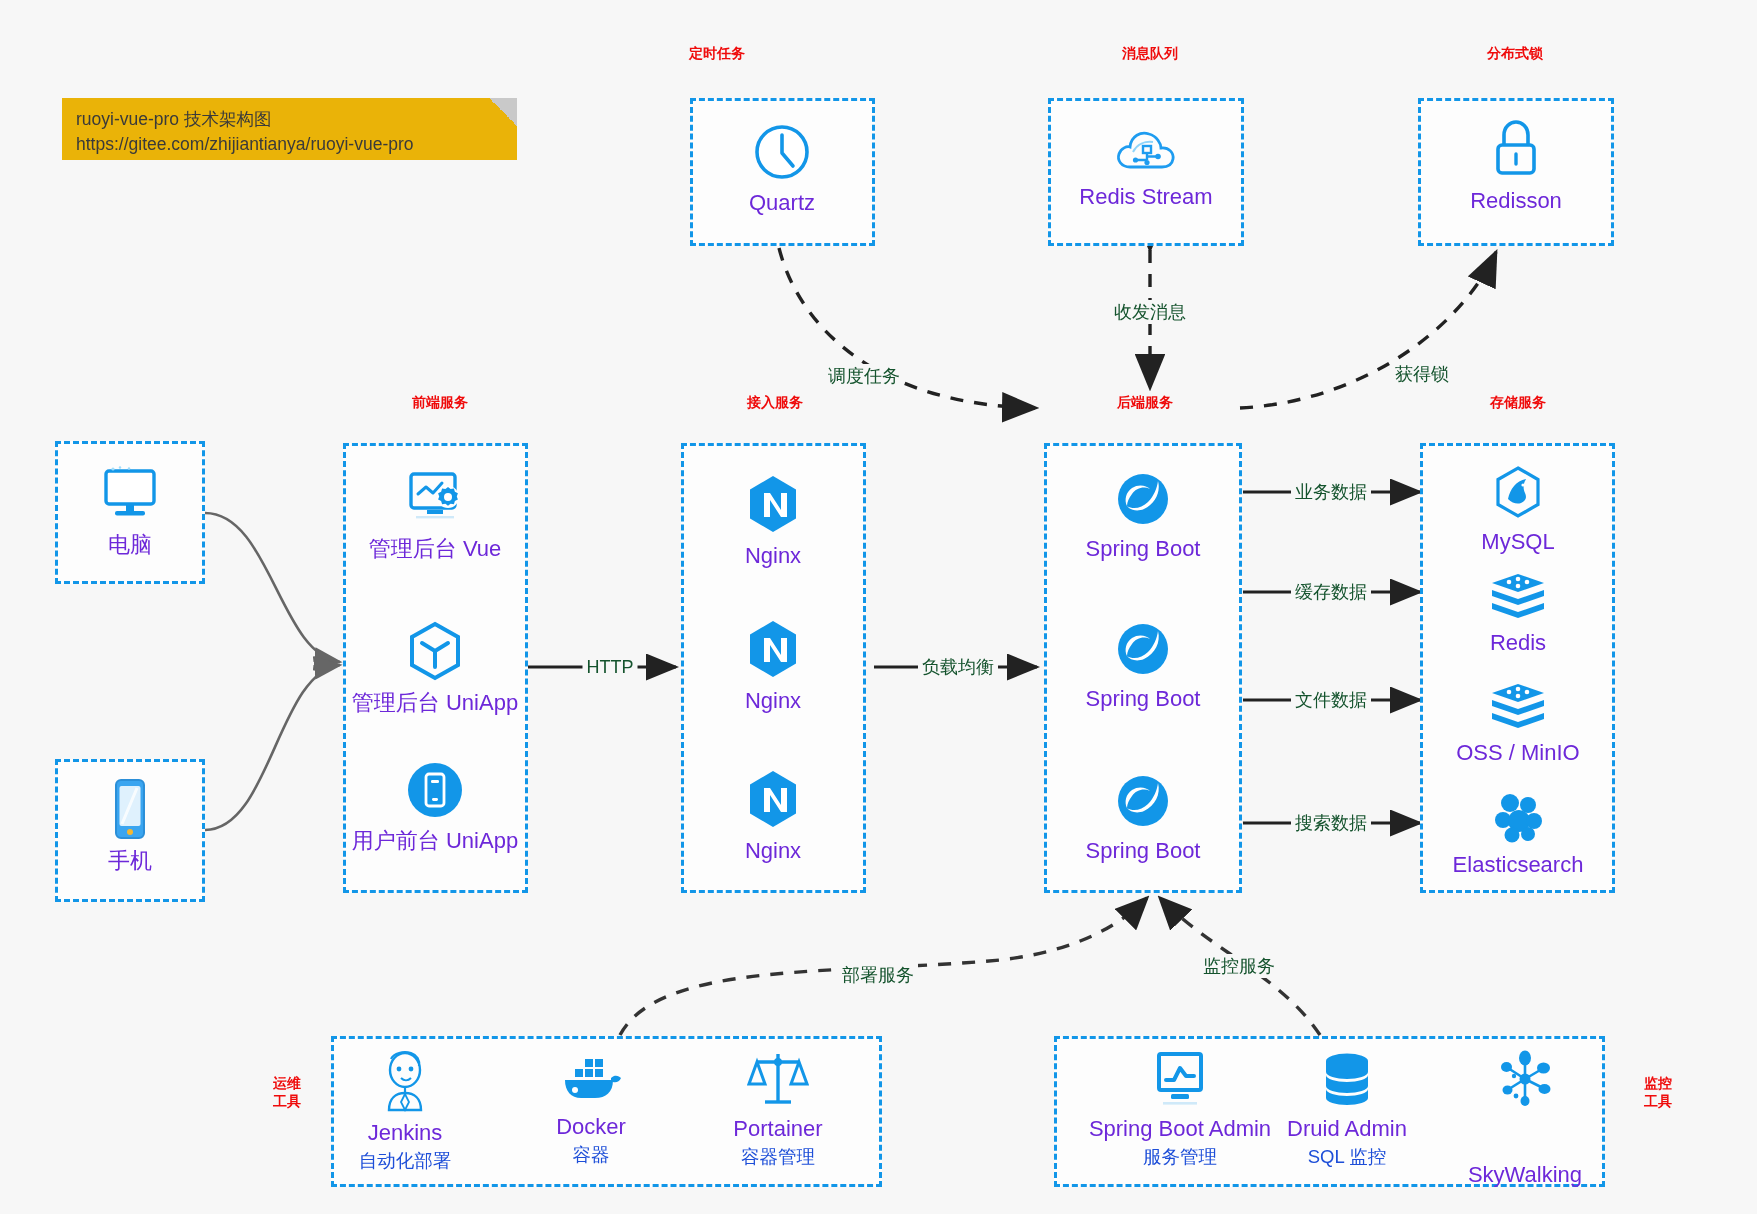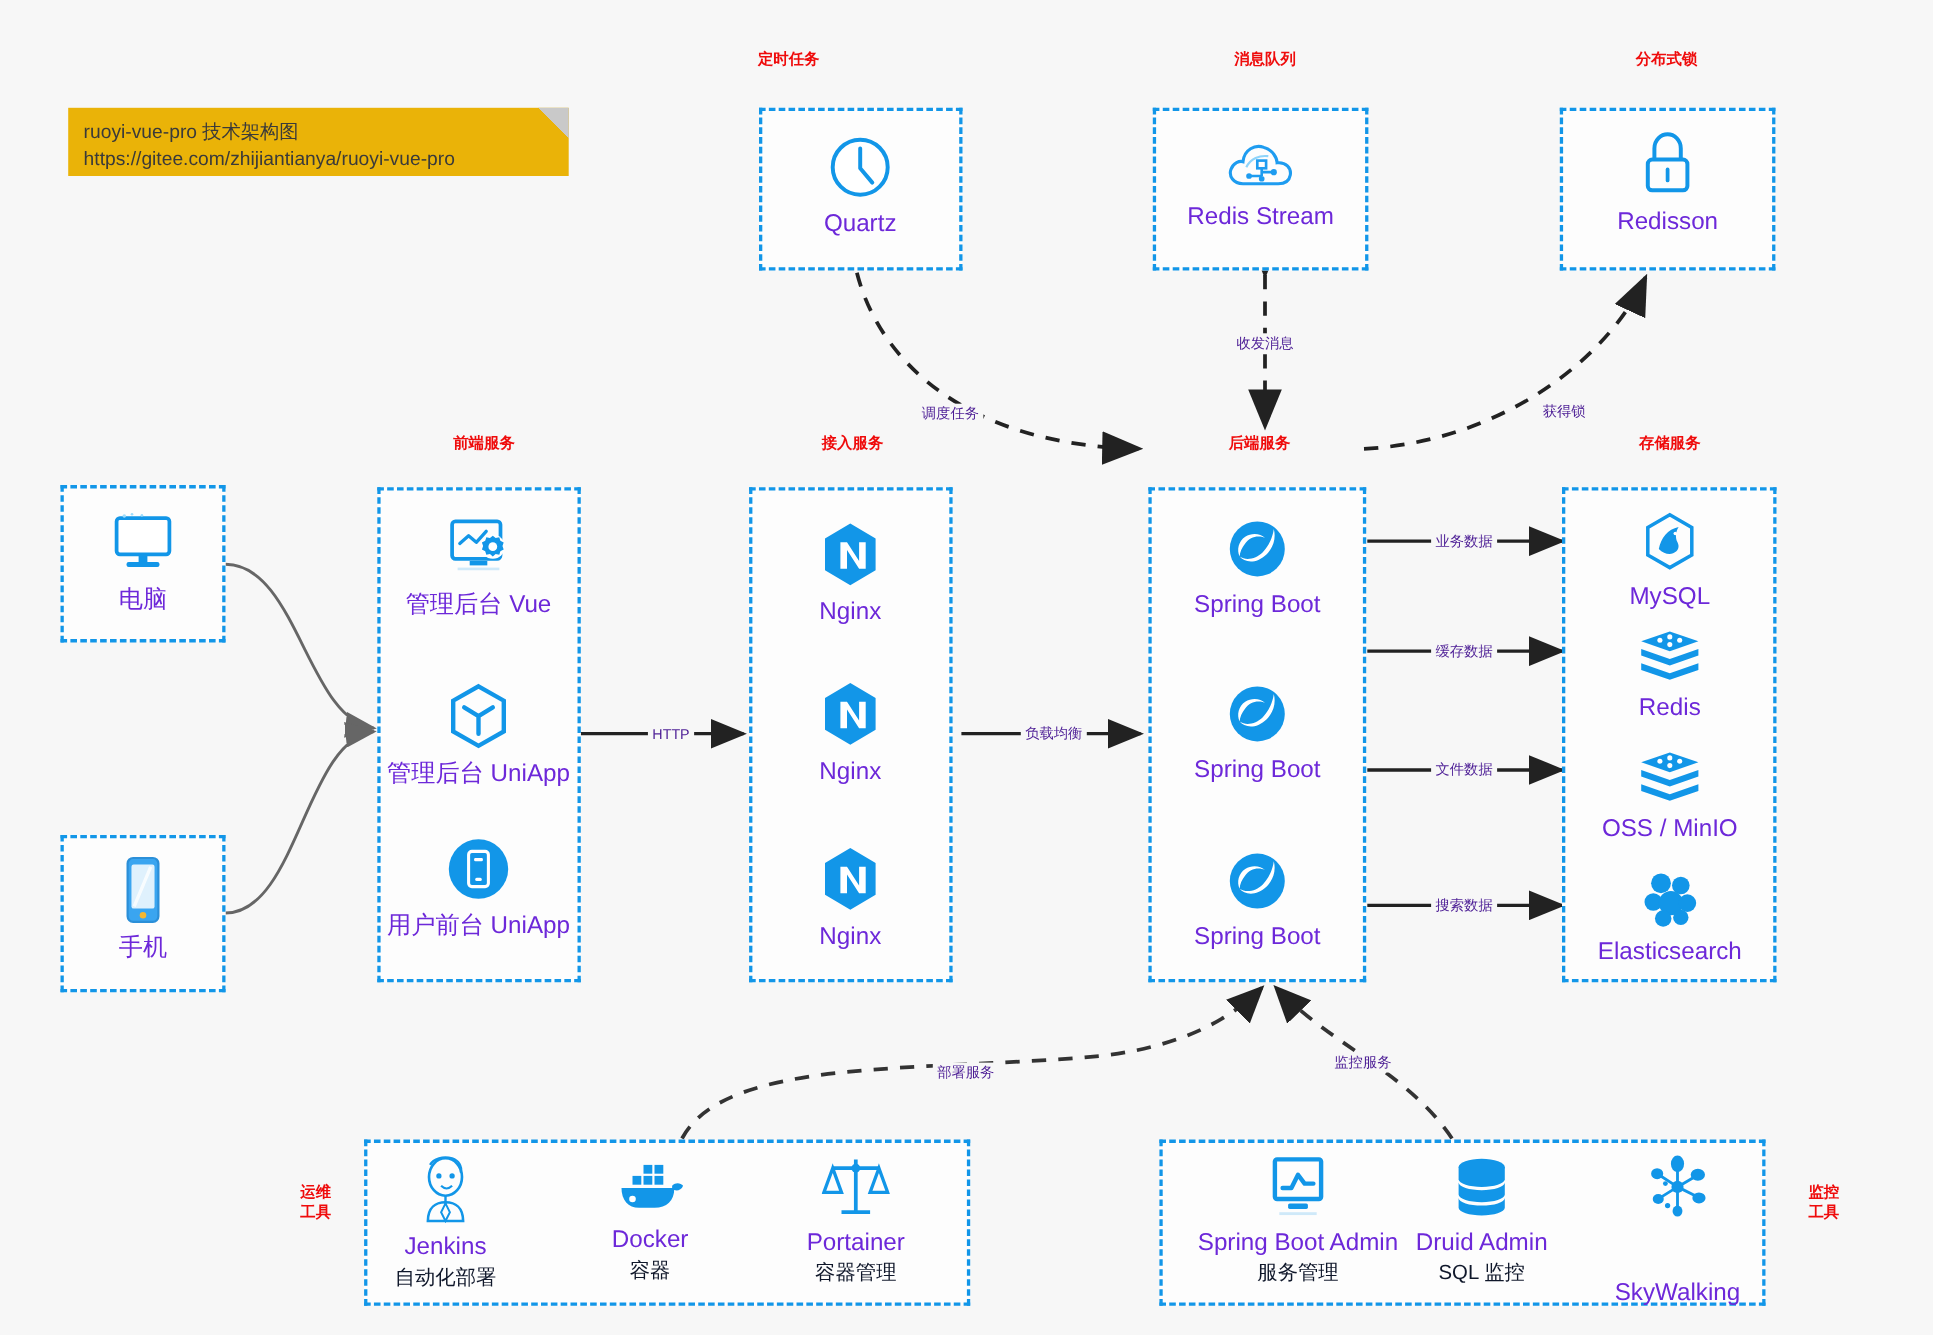--- a/index.html
+++ b/index.html
@@ -42,27 +42,27 @@
   
   .node {
     position: absolute; display: flex; flex-direction: column;
     align-items: center; justify-content: flex-start;
     width: 170px;
   }
   .node .cap {
     margin-top: 7px; font-size: 22px; color: #6d28d9;
     text-align: right; line-height: 1.3; white-space: nowrap;
   }
-  .node .cap2 { font-size: 18.5px; color: #0f172a; text-align: right; white-space: nowrap; }
+  .node .cap2 { font-size: 18.5px; color: #1d4ed8; text-align: right; white-space: nowrap; }
   .ic { display: block; }
 
   
   .elabel {
     position: absolute; background: #f7f7f7; padding: 0 4px;
-    font-size: 13px; color: #4c1d95; white-space: nowrap;
+    font-size: 18px; color: #14532d; white-space: nowrap;
     transform: translate(-50%, -50%);
   }
 </style>
 </head>
 <body>
 
 <div id="canvas">
 
   <div class="note">
     <div class="fold"></div>

